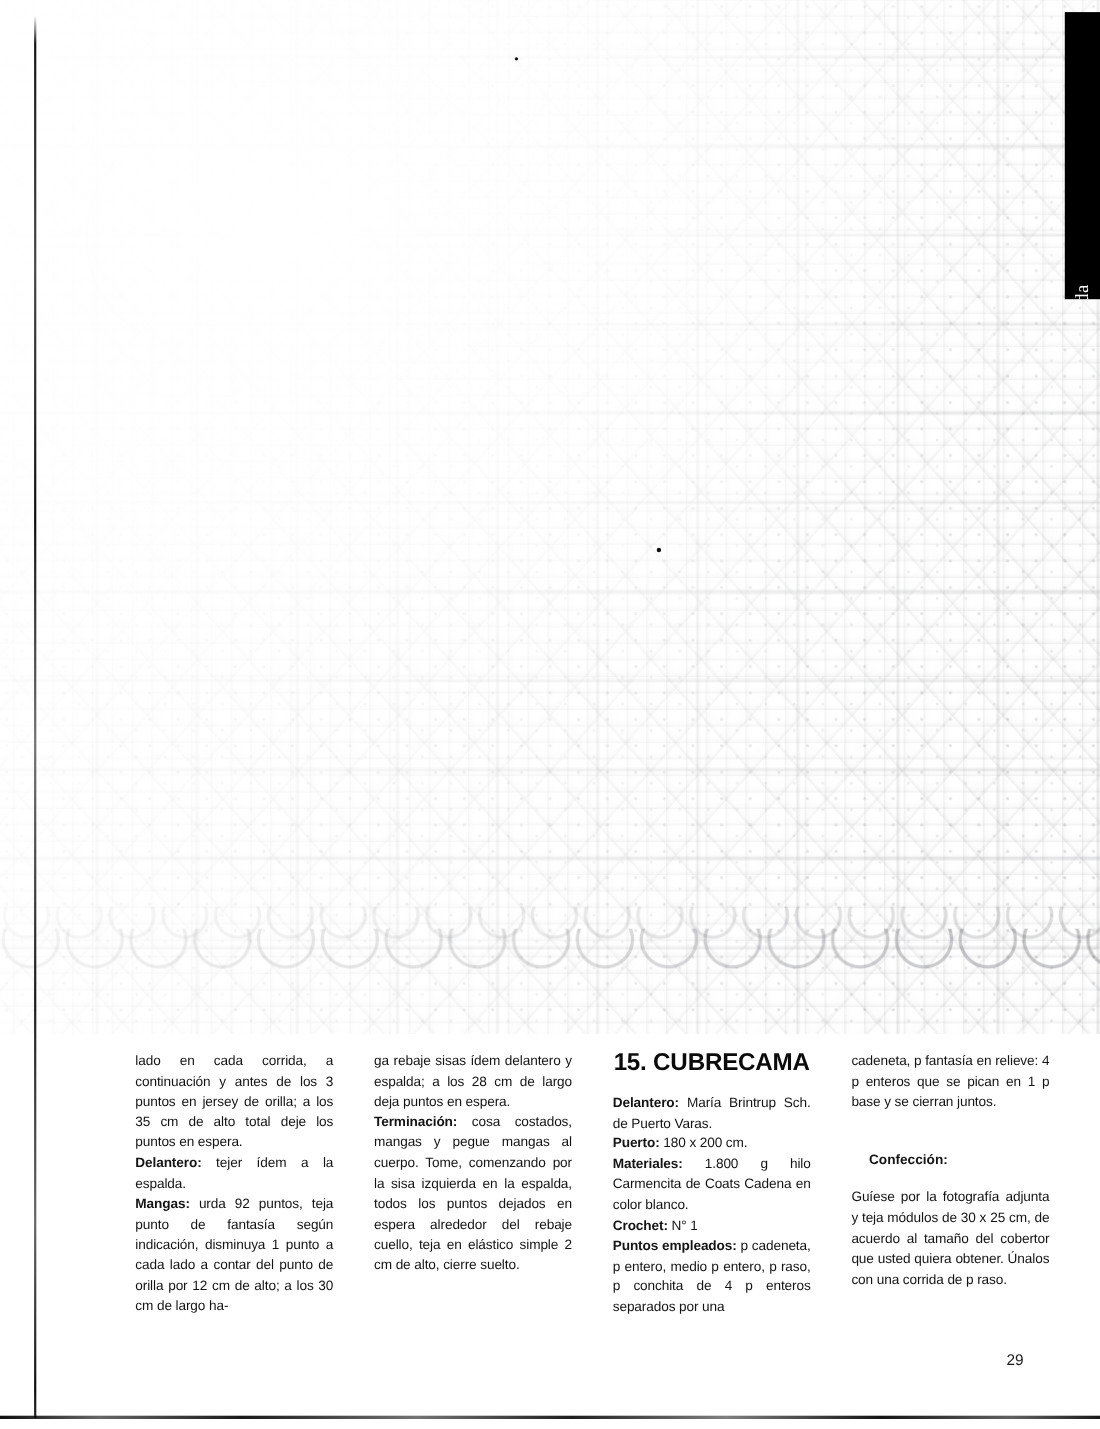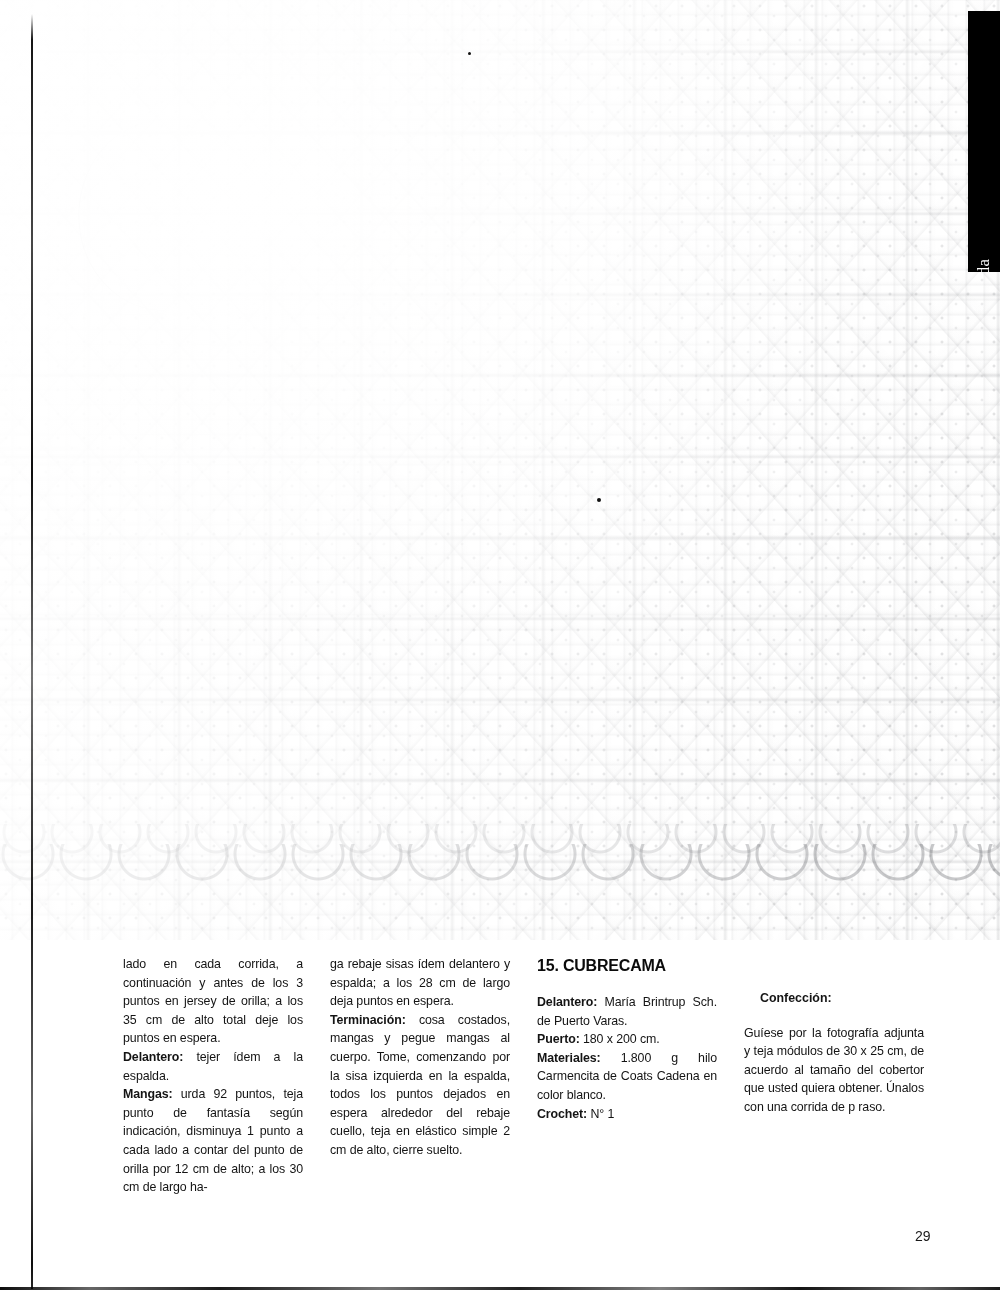--- a/index.html
+++ b/index.html
@@ -250,21 +250,21 @@
       rgba(0,0,0,0.90) 100%);
   }
 
   
   #columns {
     position: absolute;
     left: 123px;
     top: 955px;
     width: 812px;
     display: flex;
-    gap: 27px;
+    gap: 37px;
   }
   .col {
     width: 180px;
     flex: 0 0 180px;
   }
   .col p {
     margin: 0;
     font-size: 12.4px;
     line-height: 18.6px;
     text-align: justify;
@@ -274,25 +274,26 @@
     letter-spacing: -0.1px;
   }
   .col p + p { margin-top: 0; }
   .lead {
     font-weight: bold;
   }
   .gap { height: 18px; }
 
   h1.recipe-title {
     margin: 0 0 16px 0;
-    font-size: 16px;
+    font-size: 22px;
     line-height: 22px;
     font-weight: bold;
     letter-spacing: -0.2px;
     color: #0b0b0b;
+    text-align: center;
   }
 
   h2.sub {
     margin: 16px;
     font-size: 12.4px;
     line-height: 18.6px;
     font-weight: bold;
     color: #141414;
   }
 
@@ -346,23 +347,25 @@
       <p>ga rebaje sisas ídem delantero y espalda; a los 28 cm de largo deja puntos en espera.</p>
       <p><span class="lead">Terminación:</span><span> cosa costados, mangas y pegue mangas al cuerpo. Tome, comenzando por la sisa izquierda en la espalda, todos los puntos dejados en espera alrededor del rebaje cuello, teja en elástico simple 2 cm de alto, cierre suelto.</span></p>
     </div>
 
     <div class="col">
       <h1 class="recipe-title">15. CUBRECAMA</h1>
       <p><span class="lead">Delantero:</span><span> María Brintrup Sch. de Puerto Varas.</span></p>
       <p><span class="lead">Puerto:</span><span> 180 x 200 cm.</span></p>
       <p><span class="lead">Materiales:</span><span> 1.800 g hilo Carmencita de Coats Cadena en color blanco.</span></p>
       <p><span class="lead">Crochet:</span><span> N° 1</span></p>
+      <p><span class="lead">Puntos empleados:</span><span> p cadeneta, p entero, medio p entero, p raso, p conchita de 4 p enteros separados por una</span></p>
     </div>
 
     <div class="col">
+      <p>cadeneta, p fantasía en relieve: 4 p enteros que se pican en 1 p base y se cierran juntos.</p>
       <div class="gap"></div>
       <h2 class="sub">Confección:</h2>
       <p>Guíese por la fotografía adjunta y teja módulos de 30 x 25 cm, de acuerdo al tamaño del cobertor que usted quiera obtener. Únalos con una corrida de p raso.</p>
     </div>
 
   </div>
 
   <div id="folio">29</div>
 
 </div>

